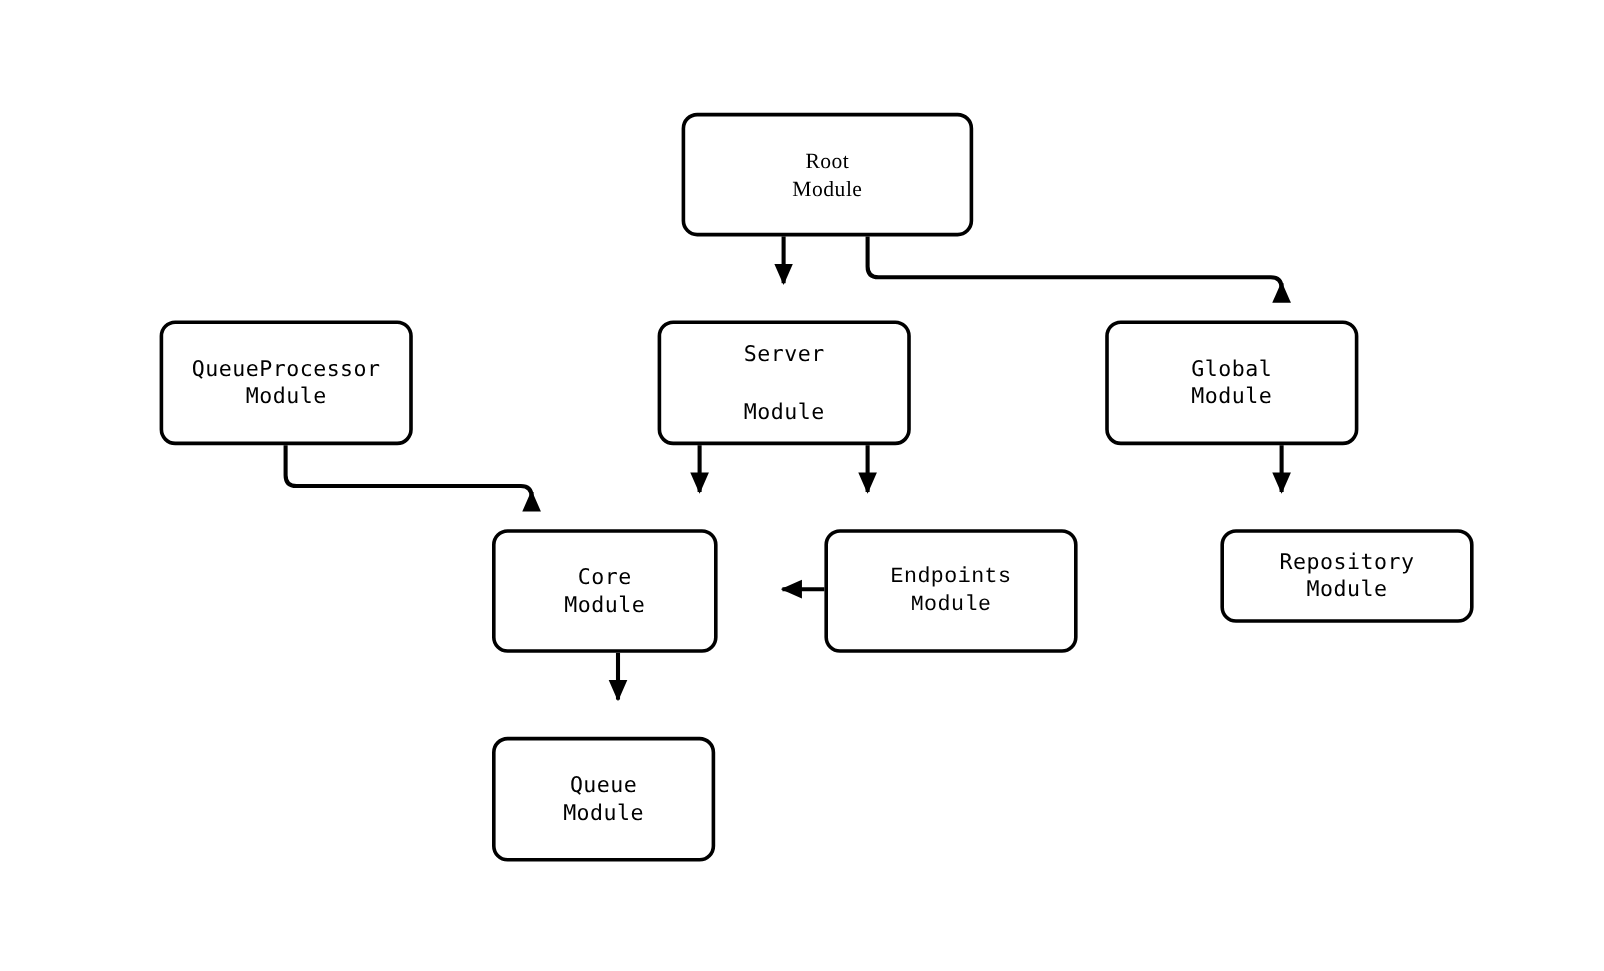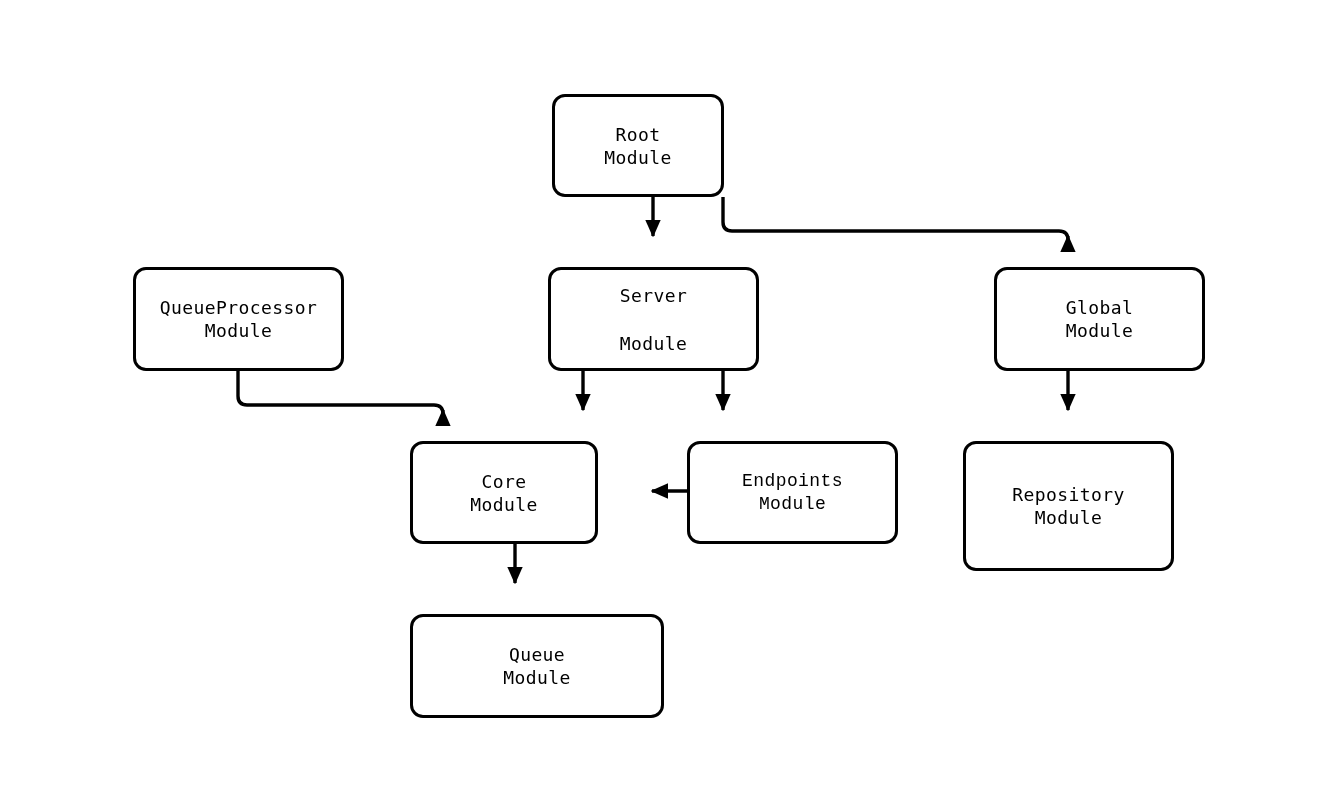--- a/index.html
+++ b/index.html
@@ -80,54 +80,54 @@
 
     <path d="M 687 491 L 652 491" fill="none" stroke="#000000" stroke-width="3.4" marker-end="url(#arrowhead)"></path>
 
     <path d="M 1068 371 L 1068 410" fill="none" stroke="#000000" stroke-width="3.4" marker-end="url(#arrowhead)"></path>
 
     <path d="M 515 544 L 515 583" fill="none" stroke="#000000" stroke-width="3.4" marker-end="url(#arrowhead)"></path>
   </svg>
 
   <div id="node-layer">
 
-    <div class="node" style="left:552px; top:94px; width:172px; height:103px;">
+    <div class="node" style="left:568px; top:94px; width:243px; height:103px;font-family:Liberation Serif, serif;">
       <span class="node-label-line">Root</span>
       <span class="node-label-line">Module</span>
     </div>
 
     <div class="node" style="left:133px; top:267px; width:211px; height:104px;">
       <span class="node-label-line">QueueProcessor</span>
       <span class="node-label-line">Module</span>
     </div>
 
     <div class="node" style="left:548px; top:267px; width:211px; height:104px;gap:25px;">
       <span class="node-label-line">Server</span>
       <span class="node-label-line">Module</span>
     </div>
 
-    <div class="node" style="left:994px; top:267px; width:211px; height:104px;">
+    <div class="node" style="left:921px; top:267px; width:211px; height:104px;">
       <span class="node-label-line">Global</span>
       <span class="node-label-line">Module</span>
     </div>
 
     <div class="node" style="left:410px; top:441px; width:188px; height:103px;">
       <span class="node-label-line">Core</span>
       <span class="node-label-line">Module</span>
     </div>
 
     <div class="node" style="left:687px; top:441px; width:211px; height:103px;font-family:Liberation Mono, monospace;">
       <span class="node-label-line">Endpoints</span>
       <span class="node-label-line">Module</span>
     </div>
 
-    <div class="node" style="left:963px; top:441px; width:211px; height:130px;">
+    <div class="node" style="left:1017px; top:441px; width:211px; height:78px;">
       <span class="node-label-line">Repository</span>
       <span class="node-label-line">Module</span>
     </div>
 
-    <div class="node" style="left:410px; top:614px; width:254px; height:104px;">
+    <div class="node" style="left:410px; top:614px; width:186px; height:104px;">
       <span class="node-label-line">Queue</span>
       <span class="node-label-line">Module</span>
     </div>
 
   </div>
 </div>
 
 </body></html>

